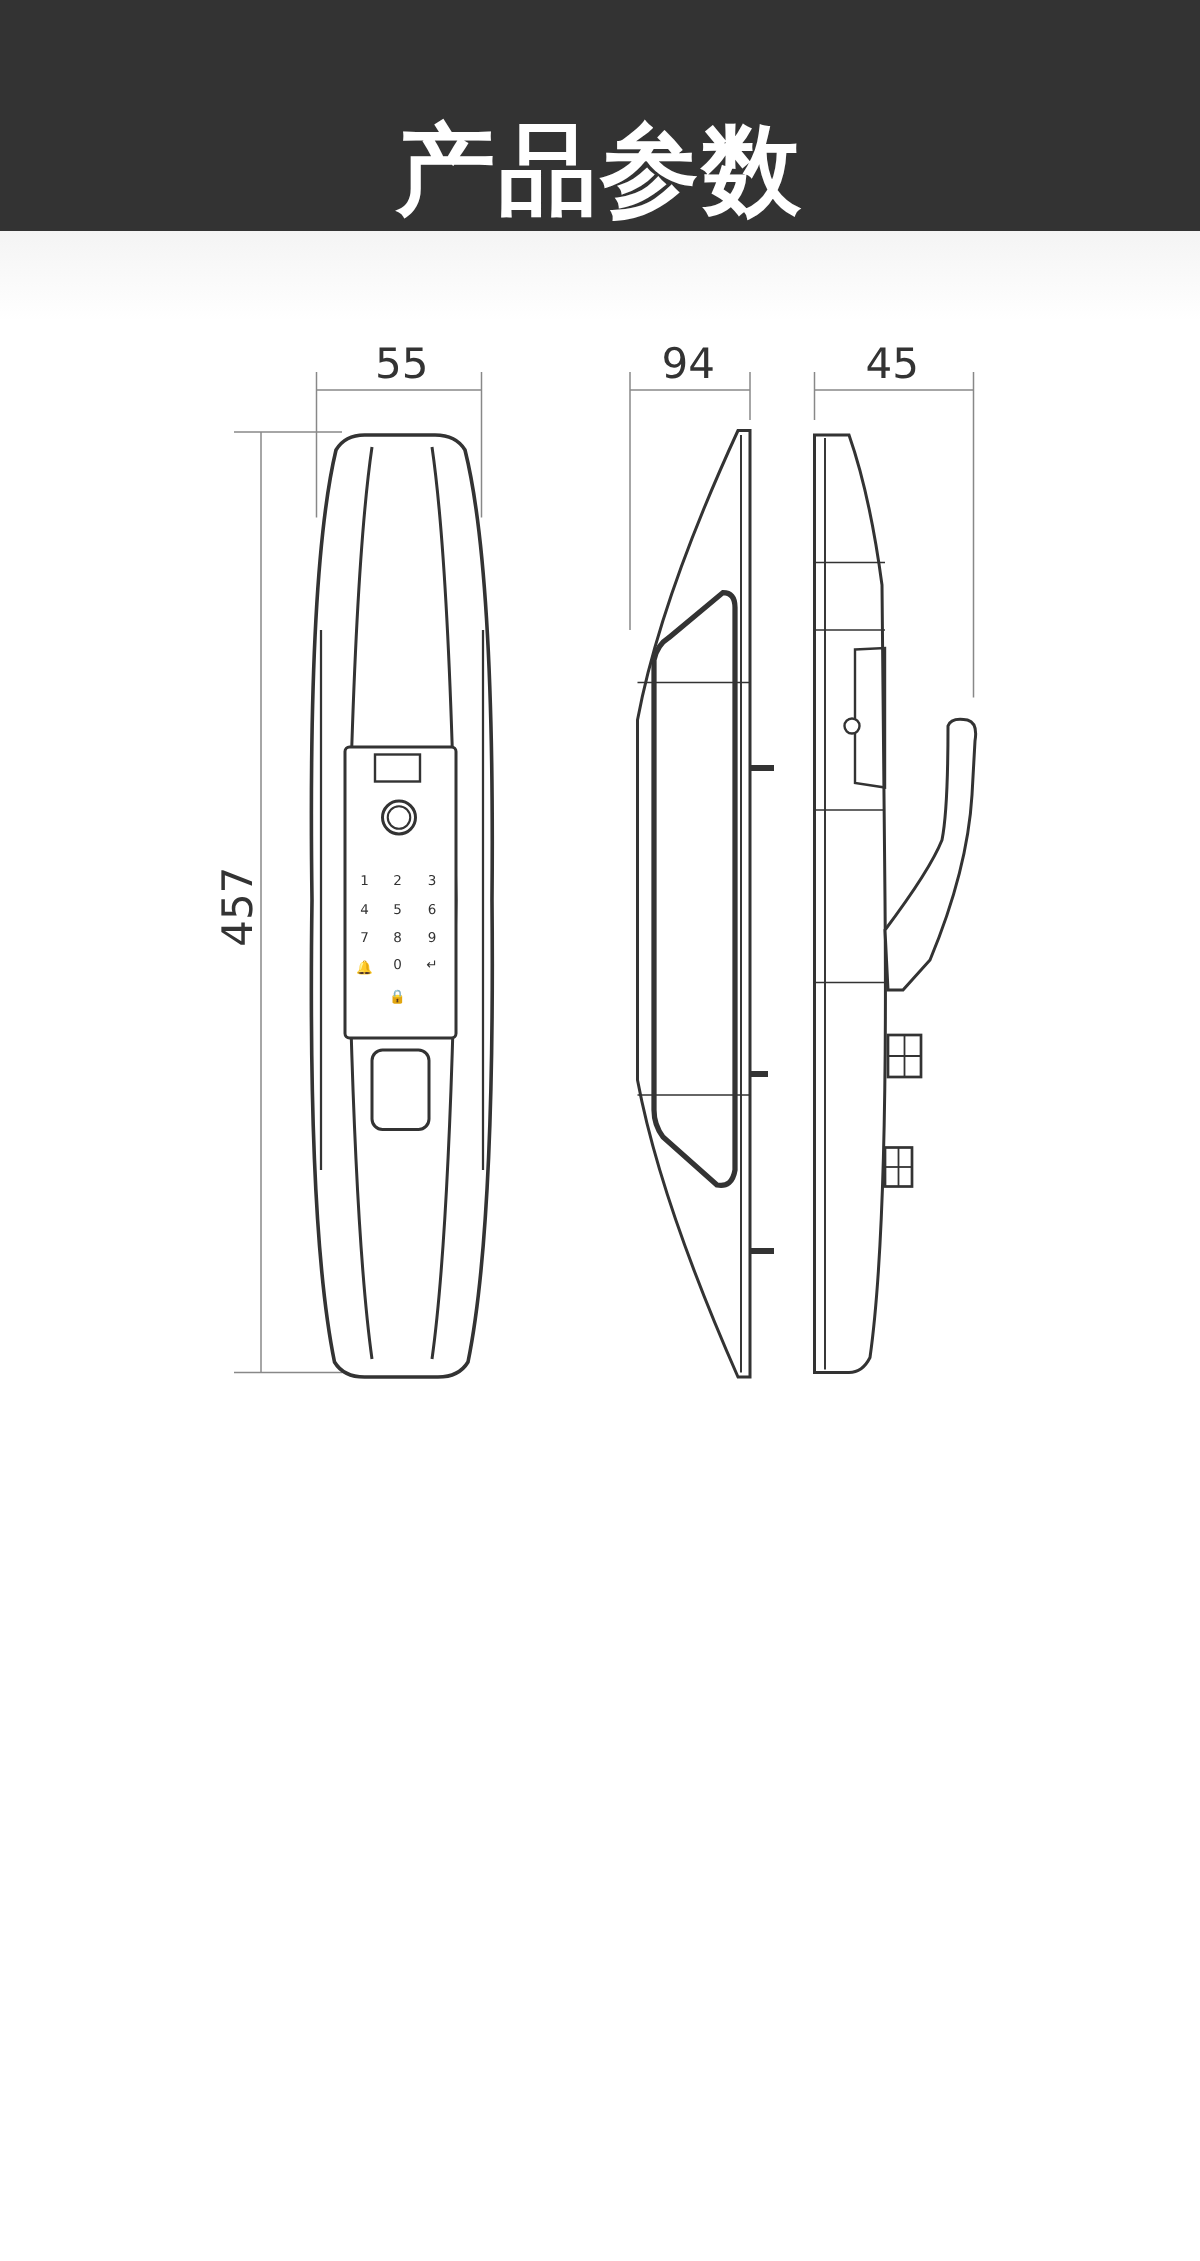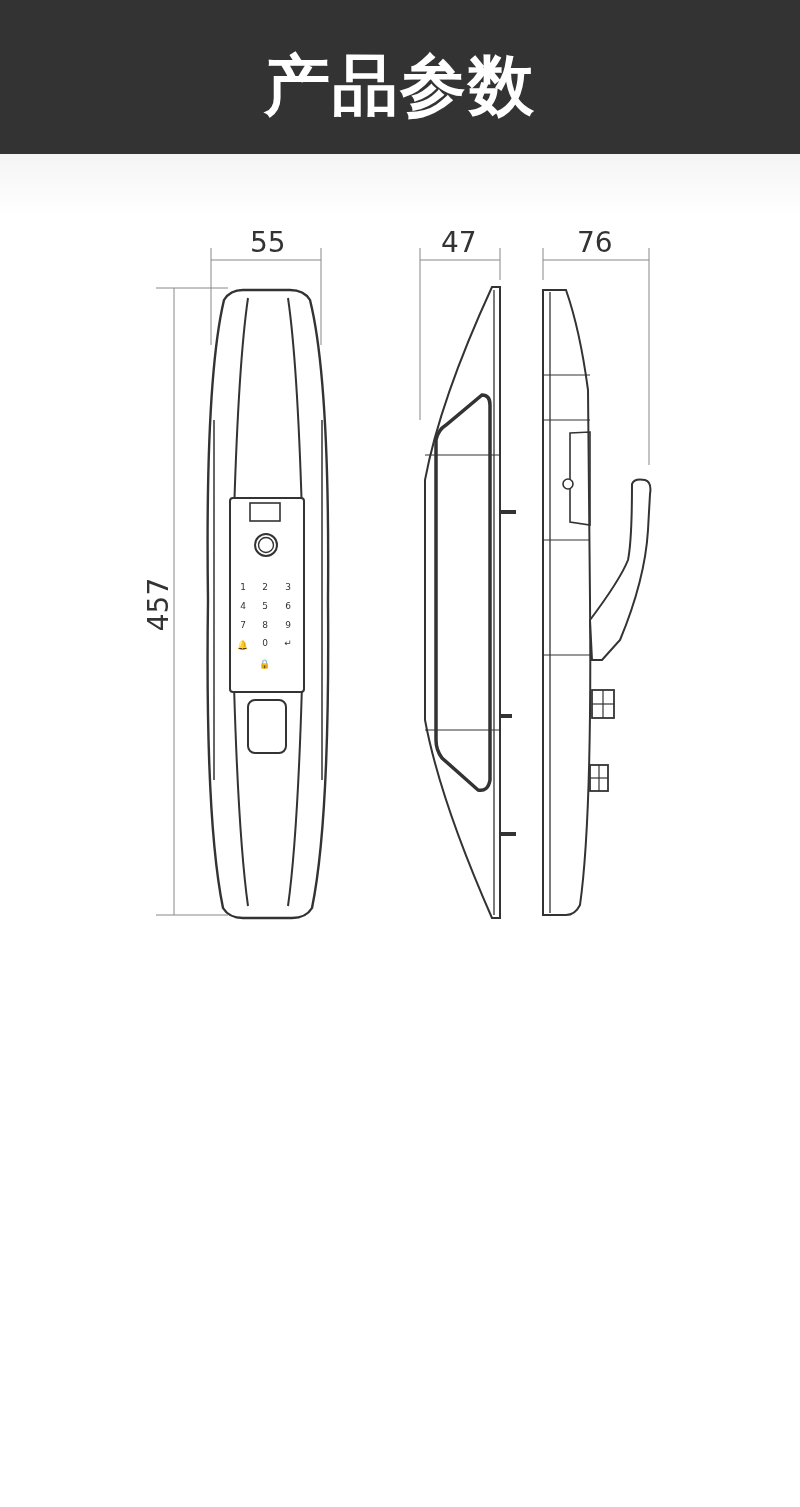--- a/index.html
+++ b/index.html
@@ -2,21 +2,21 @@
 <html><head>
   <meta charset="utf-8">
   <style>
     html, body { margin: 0; padding: 0; }
     body {
       width: 800px; height: 1507px; background: #ffffff; position: relative; overflow: hidden;
       font-family: "DejaVu Sans", "Liberation Sans", sans-serif; color: #555;
     }
     .header {
       position: absolute; left: 0; top: 0; width: 800px; height: 154px;
-      background: #333333; display: flex; justify-content: center; align-items: center;
+      background: #333333; display: flex; justify-content: center; align-items: flex-end;
     }
     .header h1 {
       margin: 0; margin-top: 18px; color: #fff; font-size: 66px; font-weight: bold;
       letter-spacing: 2px; line-height: 80px;
     }
     .drawing-area {
       position: absolute; left: 0; top: 154px; width: 800px; height: 800px;
       background: linear-gradient(to bottom, #f4f4f4 0px, #ffffff 60px);
     }
     .dim-label {
@@ -36,22 +36,22 @@
 </head>
 <body>
 
 <div class="header">
   <h1>产品参数</h1>
 </div>
 
 <div class="drawing-area"></div>
 
 <div class="dim-label" style="left:250px; top:226px;">55</div>
-<div class="dim-label" style="left:441px; top:226px;">47</div>
-<div class="dim-label" style="left:577px; top:226px;">76</div>
+<div class="dim-label" style="left:441px; top:226px;">94</div>
+<div class="dim-label" style="left:577px; top:226px;">45</div>
 <div class="dim-label" style="left:132px; top:588px; transform: rotate(-90deg); transform-origin: center;">457</div>
 
 <svg class="drawing" width="800" height="960" viewBox="0 0 800 960">
 
   <g stroke="#888" stroke-width="1" fill="none">
     <line x1="211" y1="260" x2="321" y2="260"></line>
     <line x1="211" y1="248" x2="211" y2="345"></line>
     <line x1="321" y1="248" x2="321" y2="345"></line>
     <line x1="420" y1="260" x2="500" y2="260"></line>
     <line x1="420" y1="248" x2="420" y2="420"></line>

